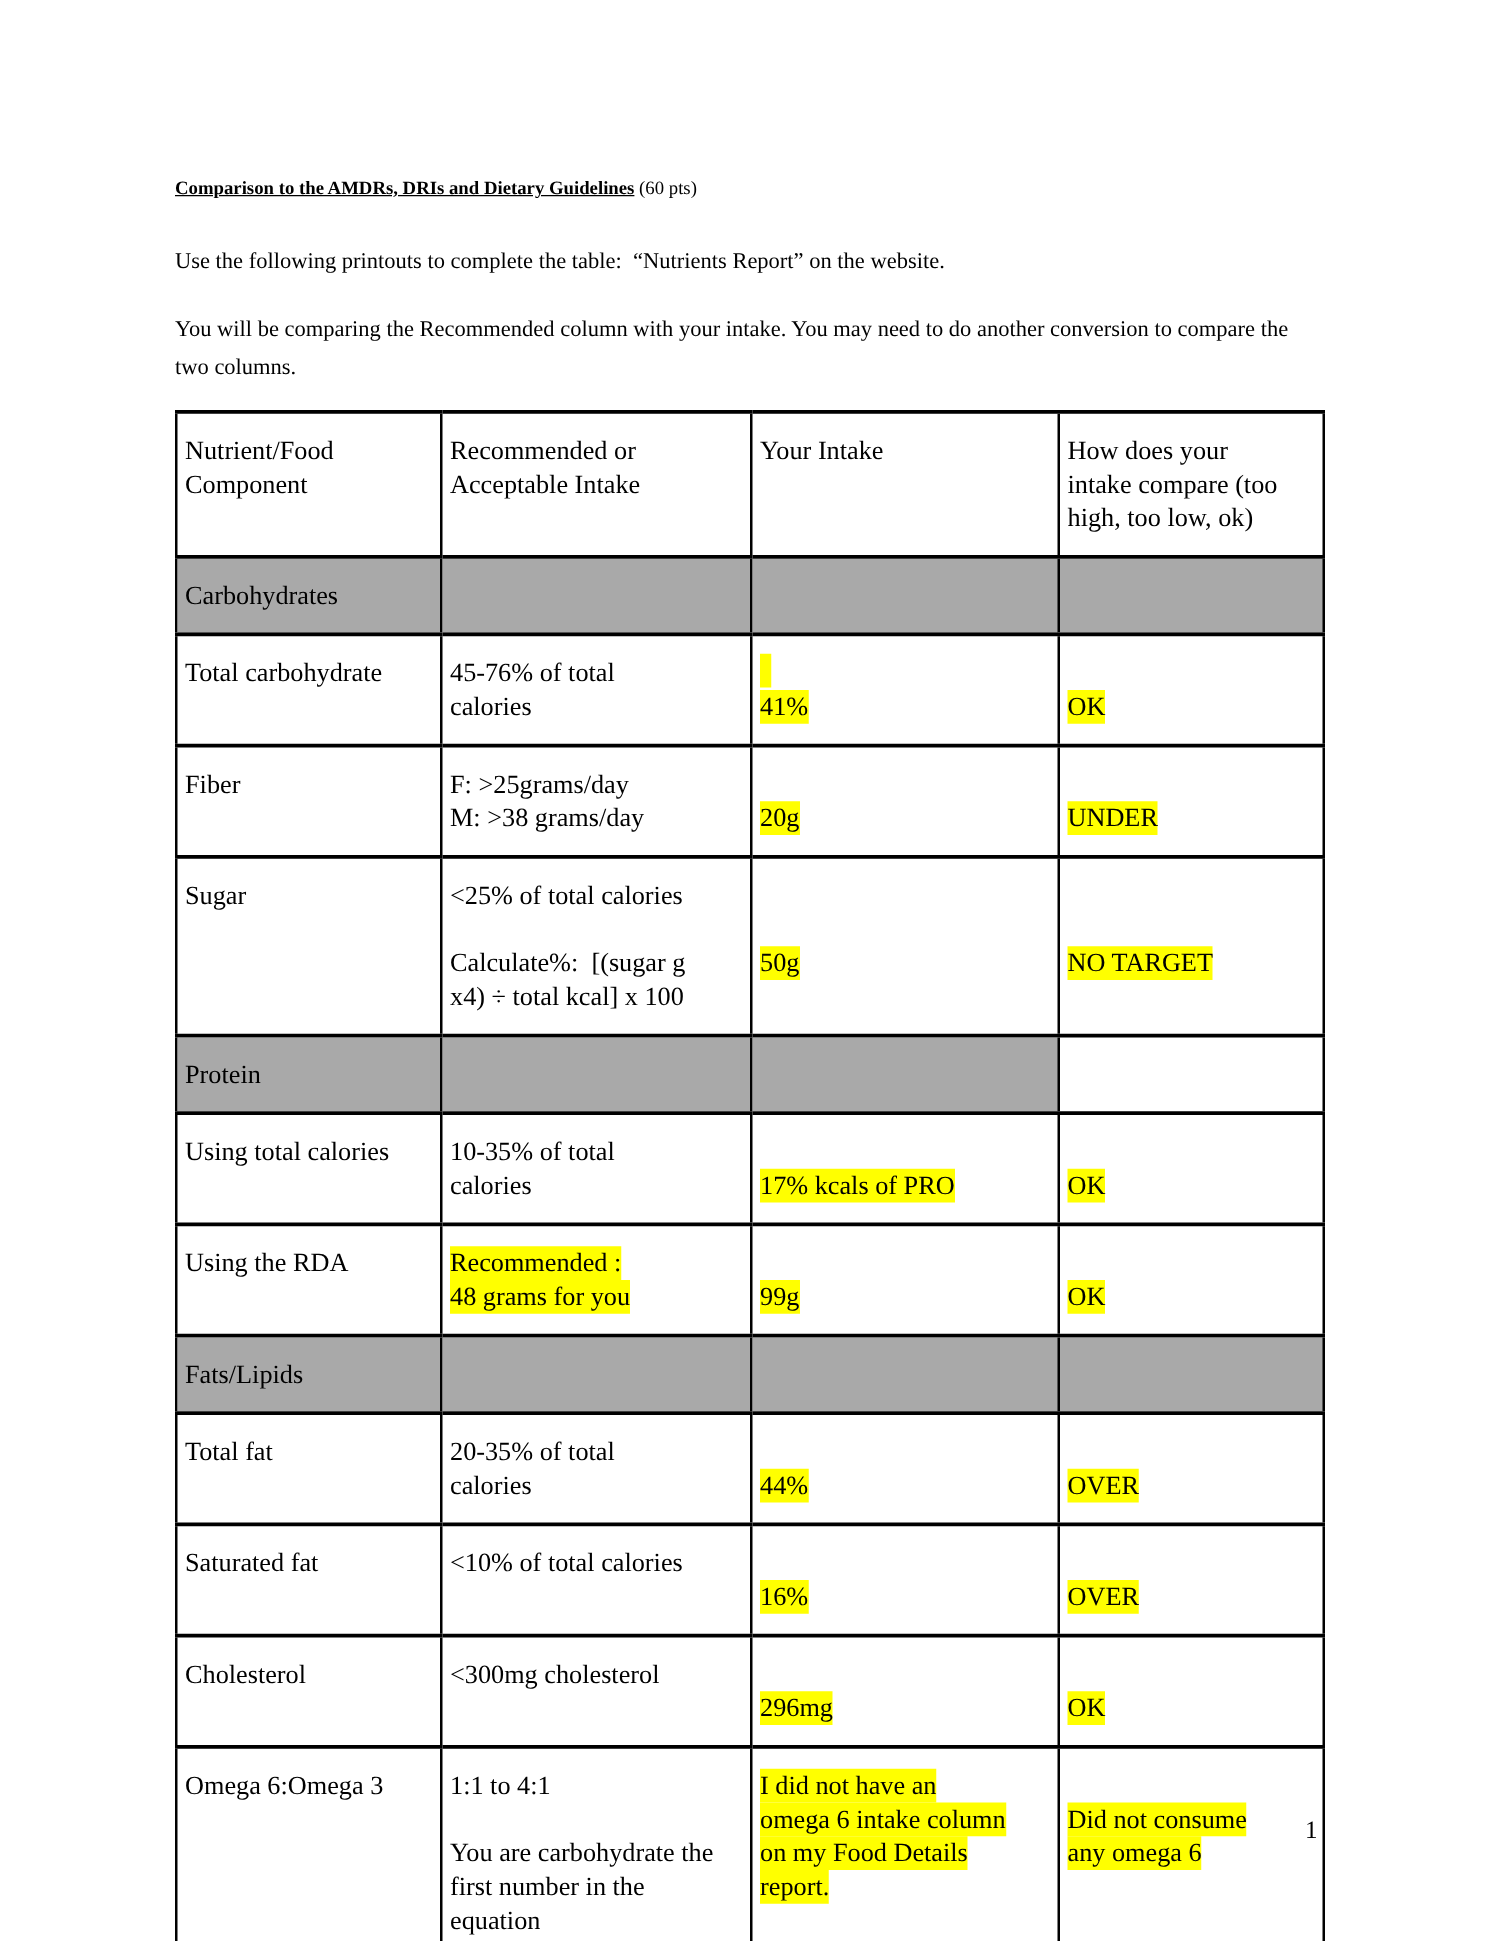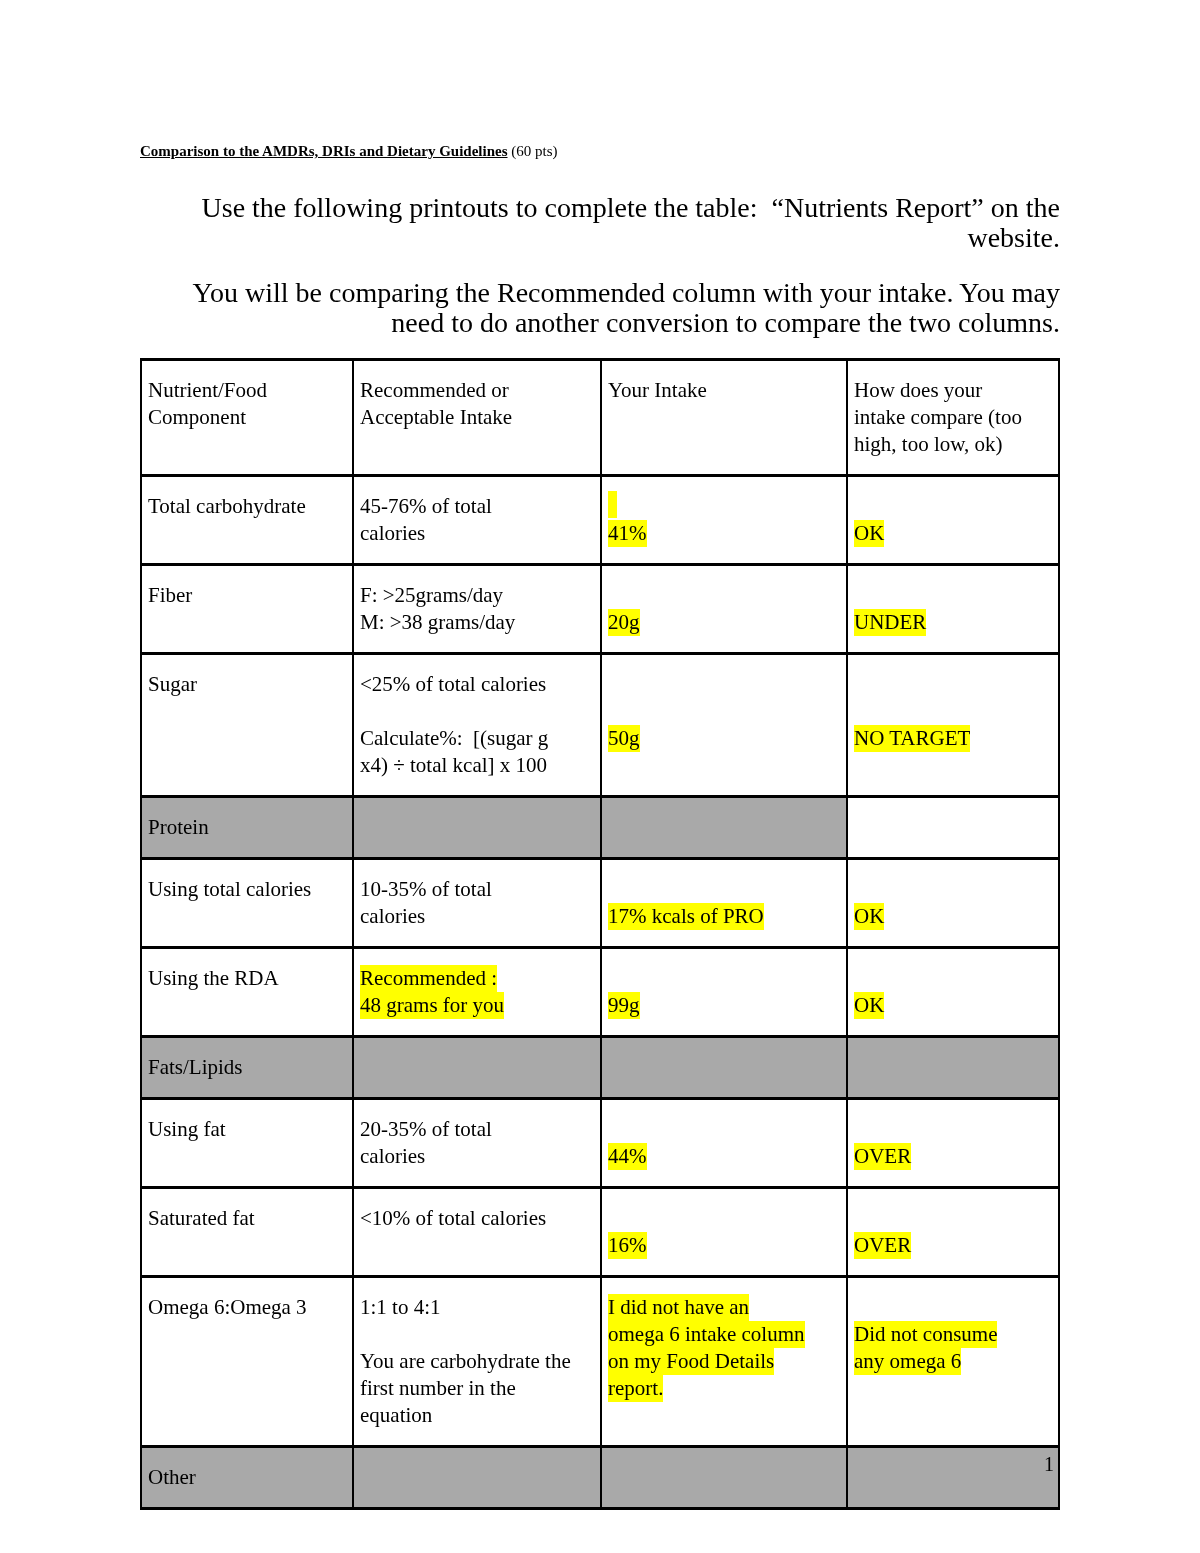--- a/index.html
+++ b/index.html
@@ -8,21 +8,21 @@
     font-family:"Liberation Serif","DejaVu Serif",serif;
     position:relative; overflow:hidden;
   }
   .page { padding:136px 140px 0 140px; }
   .doc-title {
     font-size:22px; font-weight:bold; text-align:center;
     line-height:30px; margin:0 0 23px 0; white-space:pre-wrap;
   }
   .heading { font-size:15px; line-height:30px; margin:0 0 27px 0; white-space:pre-wrap; }
   .heading .hu { font-weight:bold; text-decoration:underline; }
-  p.instr { font-size:28px; line-height:30px; margin:4px 0 25px 0; white-space:pre-wrap;text-align:right; }
+  p.instr { font-size:18px; line-height:30px; margin:4px 0 25px 0; white-space:pre-wrap; }
   p.instr2 { margin-bottom:20px; }
 
   table.diet { border-collapse:collapse; table-layout:fixed; width:918px; }
   table.diet td {
     border:2px solid #000; border-top-width:3px; border-bottom-width:3px;
     vertical-align:top; padding:16px 6px; font-size:21px; line-height:27px;
     overflow:hidden;
   }
   tr.section td { background:#a9a9a9; }
   tr.section td.white { background:#ffffff; }
@@ -68,20 +68,28 @@
       <td>
         <div class="line">Your Intake</div>
       </td>
       <td>
         <div class="line">How does your</div>
         <div class="line">intake compare (too</div>
         <div class="line">high, too low, ok)</div>
       </td>
     </tr>
 
+    <tr class="section" style="height:29px">
+      <td>
+            <div class="line">Carbohydrates</div>
+          </td>
+      <td></td>
+          <td></td>
+          <td></td>
+    </tr>
 
     <tr style="height:80px">
       <td>
             <div class="line">Total carbohydrate</div>
           </td>
       <td>
         <div class="line">45-76% of total</div>
         <div class="line">calories</div>
       </td>
       <td>
@@ -172,21 +180,21 @@
       <td>
             <div class="line">Fats/Lipids</div>
           </td>
       <td></td>
           <td></td>
           <td></td>
     </tr>
 
     <tr style="height:80px">
       <td>
-            <div class="line">Using fat</div>
+            <div class="line">Total fat</div>
           </td>
       <td>
         <div class="line">20-35% of total</div>
         <div class="line">calories</div>
       </td>
       <td>
         <div class="line sp1"><span class="hl">44%</span></div>
       </td>
       <td>
         <div class="line sp1"><span class="hl">OVER</span></div>
@@ -201,20 +209,34 @@
         <div class="line">&lt;10% of total calories</div>
       </td>
       <td>
         <div class="line sp1"><span class="hl">16%</span></div>
       </td>
       <td>
         <div class="line sp1"><span class="hl">OVER</span></div>
       </td>
     </tr>
 
+    <tr style="height:83px">
+      <td>
+            <div class="line">Cholesterol</div>
+          </td>
+      <td>
+        <div class="line">&lt;300mg cholesterol</div>
+      </td>
+      <td>
+        <div class="line sp1"><span class="hl">296mg</span></div>
+      </td>
+      <td>
+        <div class="line sp1"><span class="hl">OK</span></div>
+      </td>
+    </tr>
 
     <tr style="height:137px">
       <td>
             <div class="line">Omega 6:Omega 3</div>
           </td>
       <td>
         <div class="line">1:1 to 4:1</div>
         <div class="line"></div>
         <div class="line">You are carbohydrate the</div>
         <div class="line">first number in the</div>

